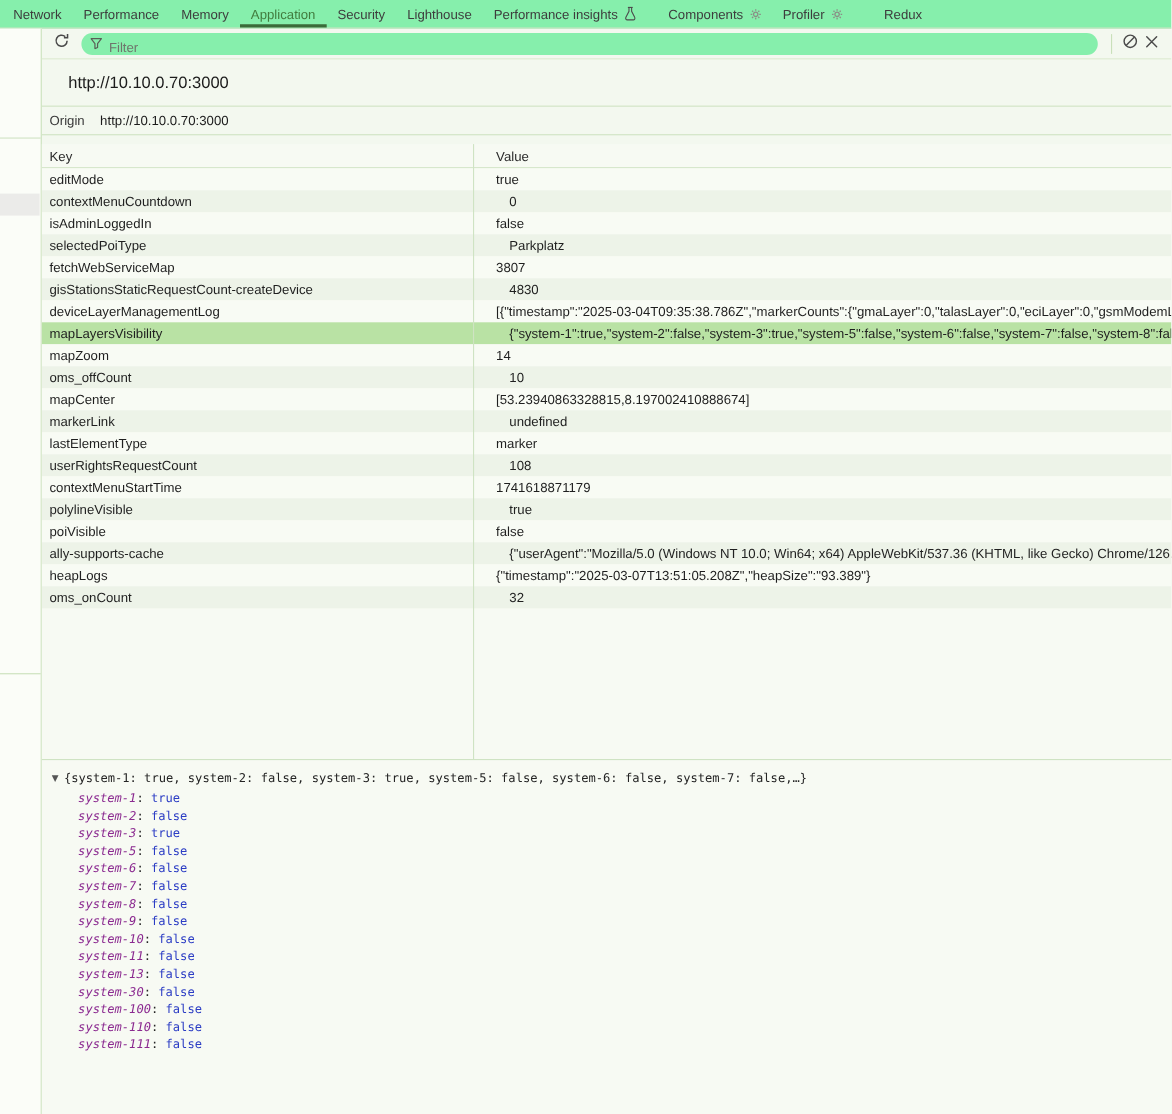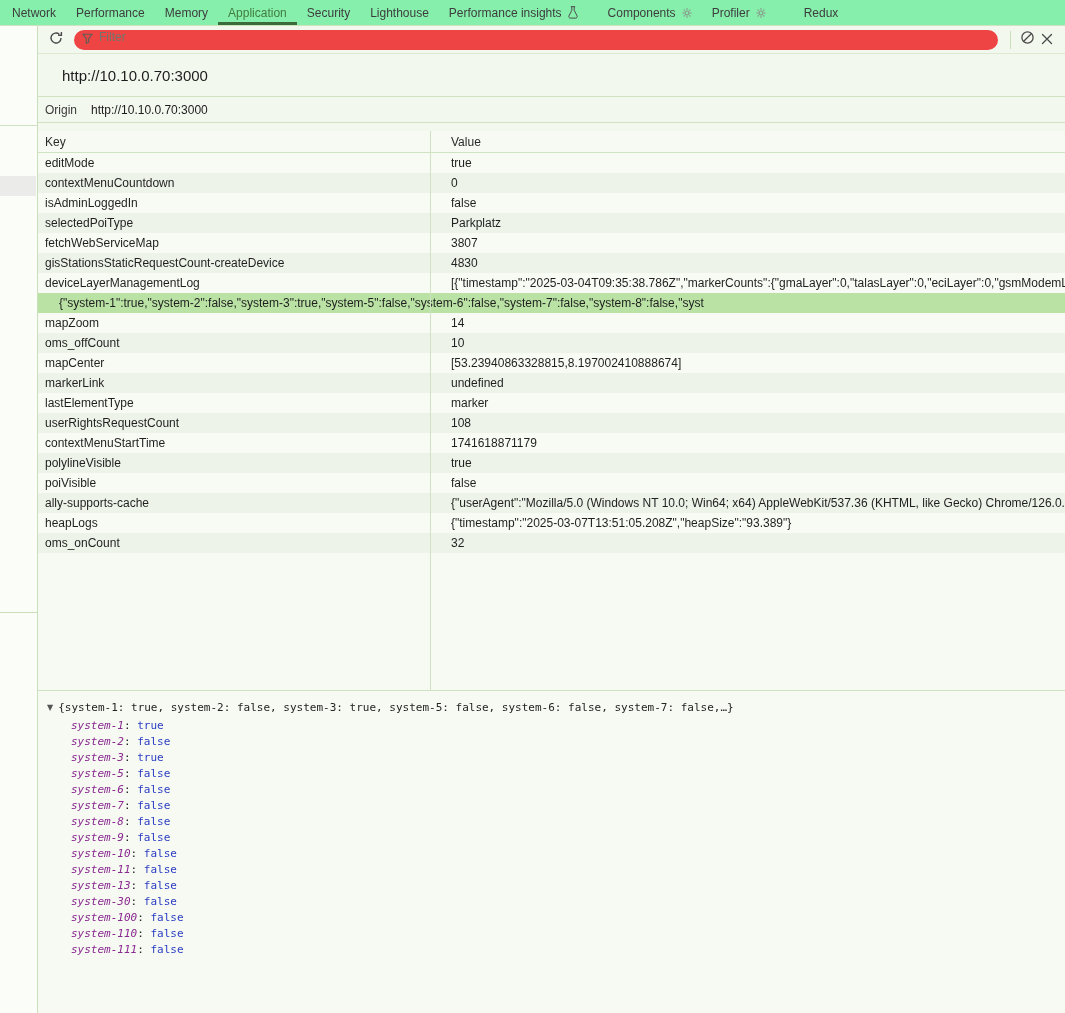--- a/index.html
+++ b/index.html
@@ -21,41 +21,41 @@
             border-right:1px solid #c9e0ba; }
   .gutter .band { position:absolute; left:0; right:1px; top:150px; height:20px; background:#ebebe9; }
   .gutter .gline1 { position:absolute; left:0; right:0; top:99px; height:1px; background:#cfe3c3; }
   .gutter .gline2 { position:absolute; left:0; right:0; top:586px; height:1px; background:#c9e0ba; }
 
   
   .content { position:absolute; top:26px; left:38px; right:0; bottom:0; }
 
   .toolbar { height:28px; border-bottom:1px solid #dcead1; display:flex; align-items:center; padding:0 8px; }
   .iconbtn { width:20px; height:20px; display:flex; align-items:center; justify-content:center; }
-  .filter-pill { flex:1; height:20px; margin-left:8px; margin-right:6px; background:#ef4444;
-                 border-radius:10px; display:flex; align-items:flex-start; padding:0 8px; }
+  .filter-pill { flex:1; height:20px; margin-left:8px; margin-right:6px; background:#86efac;
+                 border-radius:10px; display:flex; align-items:flex-end; padding:0 8px; }
   .filter-pill input { border:none; outline:none; background:transparent; font-size:12px; color:#303030;
                        margin-left:6px; width:100%; font-family:"Liberation Sans", sans-serif; }
   .filter-pill input::placeholder { color:#6f756c; opacity:1; }
   .vsep { width:1px; height:18px; background:#c9e0ba; margin:0 6px; }
 
   .title-row { height:43px; border-bottom:1px solid #cfe3c3; display:flex; align-items:center;
                padding-left:24px; font-size:15px; color:#1c1c1c; }
   .origin-row { height:26px; border-bottom:1px solid #cfe3c3; display:flex; align-items:center;
                 padding-left:7px; font-size:12px; }
   .origin-row .olabel { color:#3a3a3a; margin-right:14px; }
   .origin-row .ovalue { color:#1c1c1c; }
 
   
   .kv-table { position:absolute; top:105px; left:0; right:0; height:559px; background:#f7faf3; overflow:hidden; }
   .thead { height:22px; border-bottom:1px solid #cfe3c3; display:flex; font-size:12px; color:#2b2b2b; align-items:center; }
   .cell-key { width:392px; padding-left:7px; flex:none; white-space:nowrap; overflow:hidden; }
   .cell-val { flex:1; padding-left:21px; white-space:nowrap; overflow:hidden; }
   .row { height:20px; display:flex; align-items:center; font-size:12px; color:#1f1f1f; background:#f8fbf4; }
-  .row.alt { background:#edf3e8; }
+  .row.alt { background:#edf3e8;gap:12px; }
   .row.selected { background:#b9e2a4; }
   .col-divider { position:absolute; left:392px; top:0; bottom:0; width:1px; background:#cfe3c3; }
 
   
   .preview { position:absolute; top:664px; left:0; right:0; bottom:0; border-top:1px solid #cfe3c3;
              background:#f7faf3; font-family:"DejaVu Sans Mono", monospace; font-size:11px; color:#242424; overflow:hidden; }
   .summary { padding:10px 0 4px 9px; white-space:nowrap; }
   .summary .tri { display:inline-block; font-size:8px; color:#555; margin-right:5px;
                   font-family:"DejaVu Sans", sans-serif; transform:translateY(-1px); }
   .entry { padding-left:33px; height:16px; line-height:16px; white-space:nowrap; }
@@ -215,20 +215,21 @@
           </div>
           <div class="row alt">
             <div class="cell-key">gisStationsStaticRequestCount-createDevice</div>
             <div class="cell-val">4830</div>
           </div>
           <div class="row">
             <div class="cell-key">deviceLayerManagementLog</div>
             <div class="cell-val">[{"timestamp":"2025-03-04T09:35:38.786Z","markerCounts":{"gmaLayer":0,"talasLayer":0,"eciLayer":0,"gsmModemLayer"</div>
           </div>
           <div class="row alt selected">
+            <div class="cell-key">mapLayersVisibility</div>
             <div class="cell-val">{"system-1":true,"system-2":false,"system-3":true,"system-5":false,"system-6":false,"system-7":false,"system-8":false,"syst</div>
           </div>
           <div class="row">
             <div class="cell-key">mapZoom</div>
             <div class="cell-val">14</div>
           </div>
           <div class="row alt">
             <div class="cell-key">oms_offCount</div>
             <div class="cell-val">10</div>
           </div>

